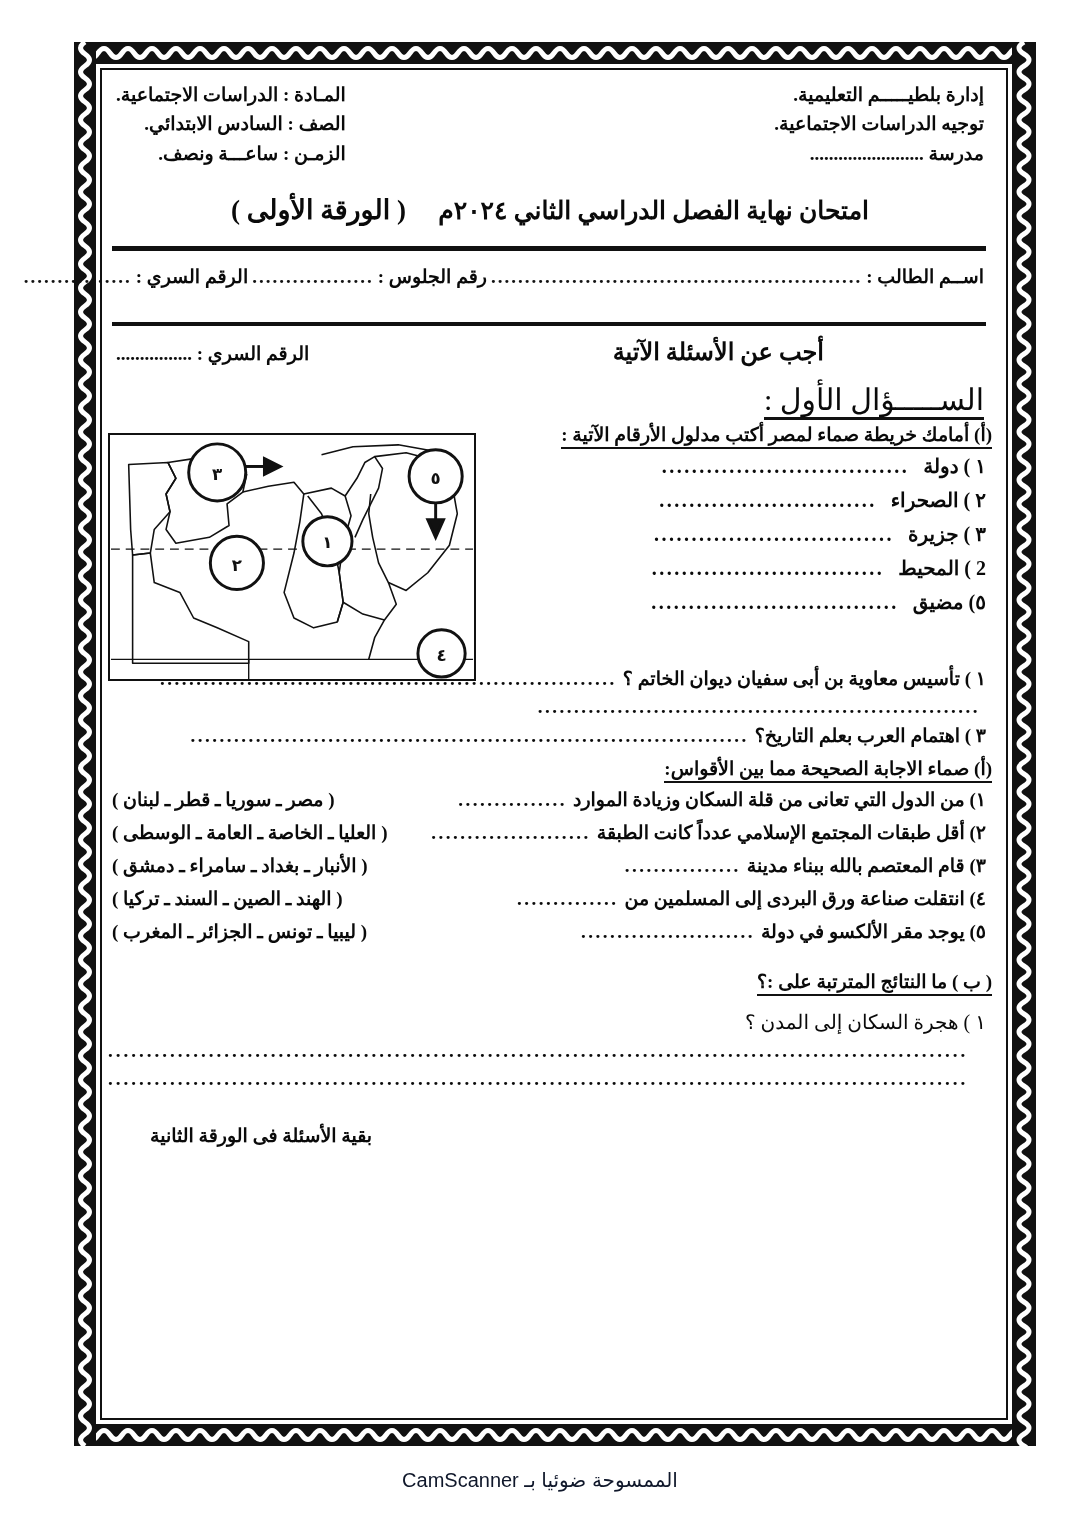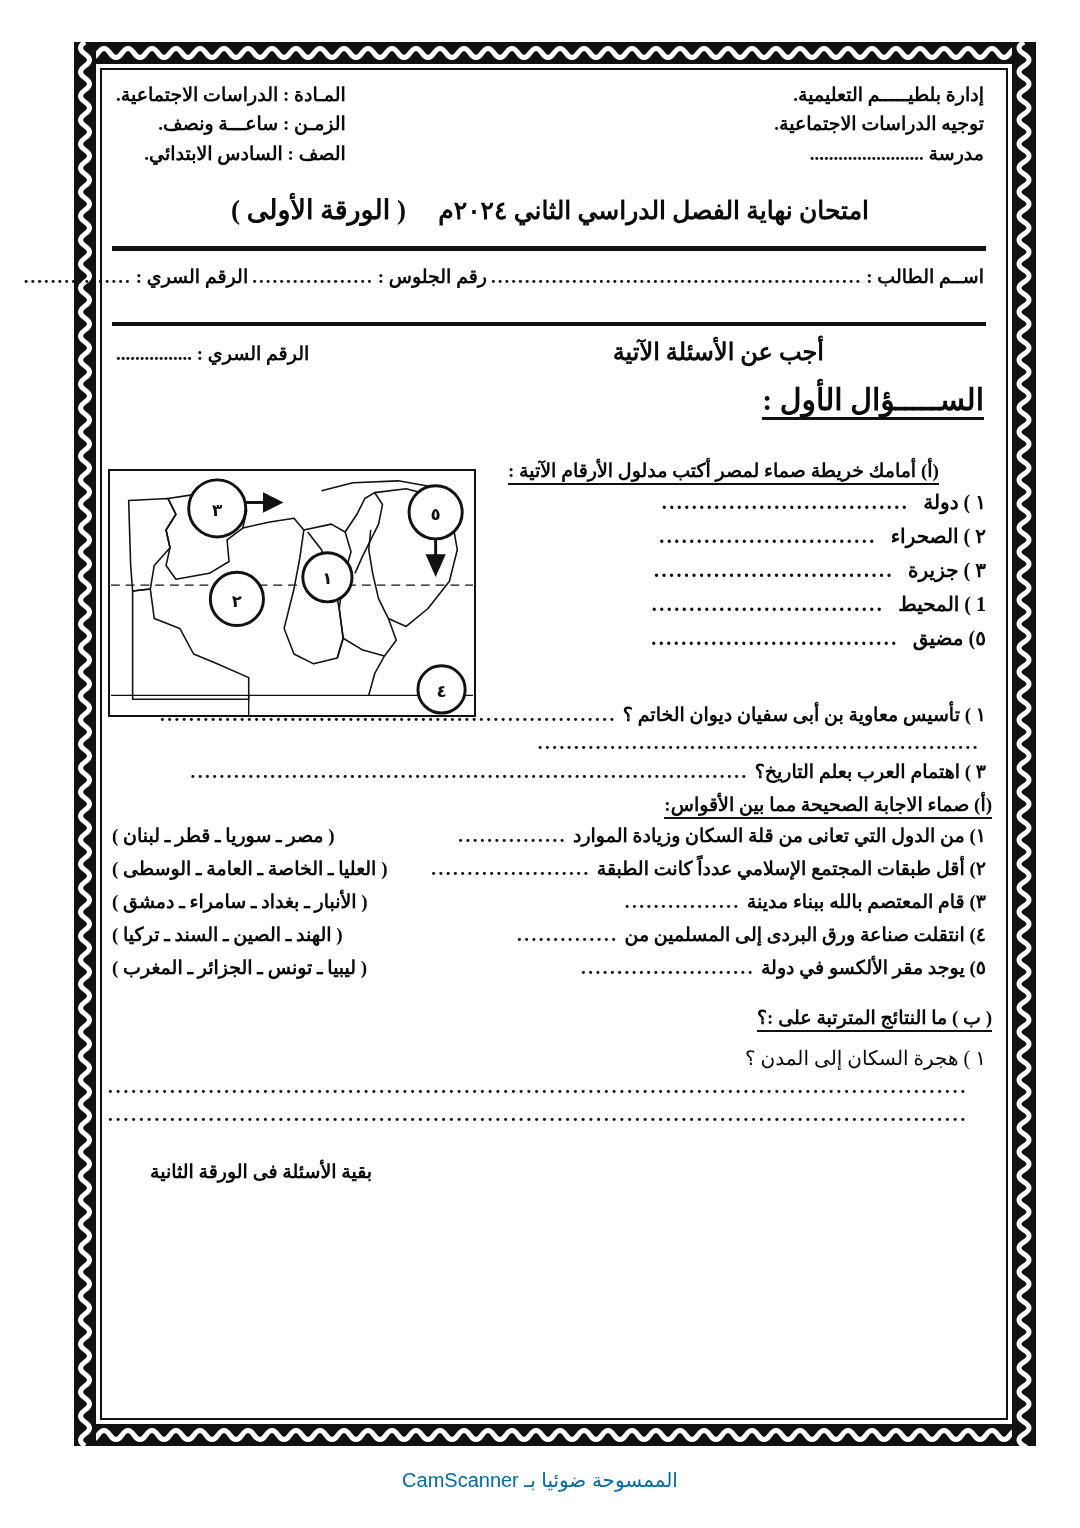--- a/index.html
+++ b/index.html
@@ -89,21 +89,21 @@
   .answer-row{
     display:flex; flex-direction:row; align-items:baseline;
     padding:12px 8px 6px 8px;
     font-weight:700;
   }
   .answer-row .ans-title{ font-size:24px; margin-right:160px;}
   .answer-row .secret{ font-size:19px; margin-right:auto; }
 
   
   .q-head{
-    font-size:30px; font-weight:700;
+    font-size:30px; font-weight:400;
     text-align:right;
     padding:10px 8px 0 0;
     letter-spacing:-1px;
   }
   .q-head .u{ border-bottom:3px solid #111; padding-bottom:1px;}
 
   .sub-head{
     font-size:19px; font-weight:700;
     border-bottom:2px solid #111;
     display:inline-block;
@@ -174,21 +174,21 @@
     padding:34px 0 0 42px;
   }
 
   
   #camscanner{
     position:absolute;
     left:0; right:0; top:1468px;
     text-align:center;
     font-family:"Liberation Sans","DejaVu Sans",sans-serif;
     font-size:20px;
-    color:#0369a1;
+    color:#0f172a;
     direction:rtl;
   }
   #camscanner .cs-brand{ font-family:"Liberation Sans",sans-serif; }
 </style>
 </head>
 <body>
 
 <div id="sheet">
 
   <div class="border-band" id="band-top">
@@ -223,22 +223,22 @@
       <div class="hdr-col right">
         <div>إدارة بلطيـــــم التعليمية.</div>
         <div>توجيه الدراسات الاجتماعية.</div>
         <div>
           <span>مدرسة</span>
           <span class="dots-sm">........................</span>
         </div>
       </div>
       <div class="hdr-col left">
         <div>المـادة  : الدراسات الاجتماعية.</div>
+        <div>الصف  : السادس الابتدائي.</div>
         <div>الزمـن  : ساعـــة ونصف.</div>
-        <div>الصف  : السادس الابتدائي.</div>
       </div>
     </div>
 
     <div class="exam-title">
       <span>امتحان نهاية الفصل الدراسي الثاني ٢٠٢٤م</span>
       <span class="paper">( الورقة الأولى )</span>
     </div>
 
     <div class="rule"></div>
 
@@ -316,38 +316,38 @@
             <circle cx="336" cy="222" r="24" fill="#fff" stroke="#111" stroke-width="3"></circle>
             <text x="336" y="230" fill="#111">٤</text>
 
             <circle cx="330" cy="42" r="27" fill="#fff" stroke="#111" stroke-width="3"></circle>
             <text x="330" y="50" fill="#111">٥</text>
           </g>
         </svg>
       </div>
 
       <div class="list-right">
-        <div style="text-align:left;margin-top:36px;">
+        <div style="text-align:right;">
           <span class="sub-head">(أ) أمامك خريطة صماء لمصر أكتب مدلول الأرقام الآتية :</span>
         </div>
 
         <div class="num-line">
           <span class="lbl">١ ) دولة</span>
           <span class="dots">.................................</span>
         </div>
         <div class="num-line">
           <span class="lbl">٢ ) الصحراء</span>
           <span class="dots">.............................</span>
         </div>
         <div class="num-line">
           <span class="lbl">٣ ) جزيرة</span>
           <span class="dots">................................</span>
         </div>
         <div class="num-line">
-          <span class="lbl">1 ) المحيط</span>
+          <span class="lbl">2 ) المحيط</span>
           <span class="dots">...............................</span>
         </div>
         <div class="num-line">
           <span class="lbl">٥) مضيق</span>
           <span class="dots">.................................</span>
         </div>
       </div>
     </div>
 
     <div style="text-align:left; padding-top:10px;">

